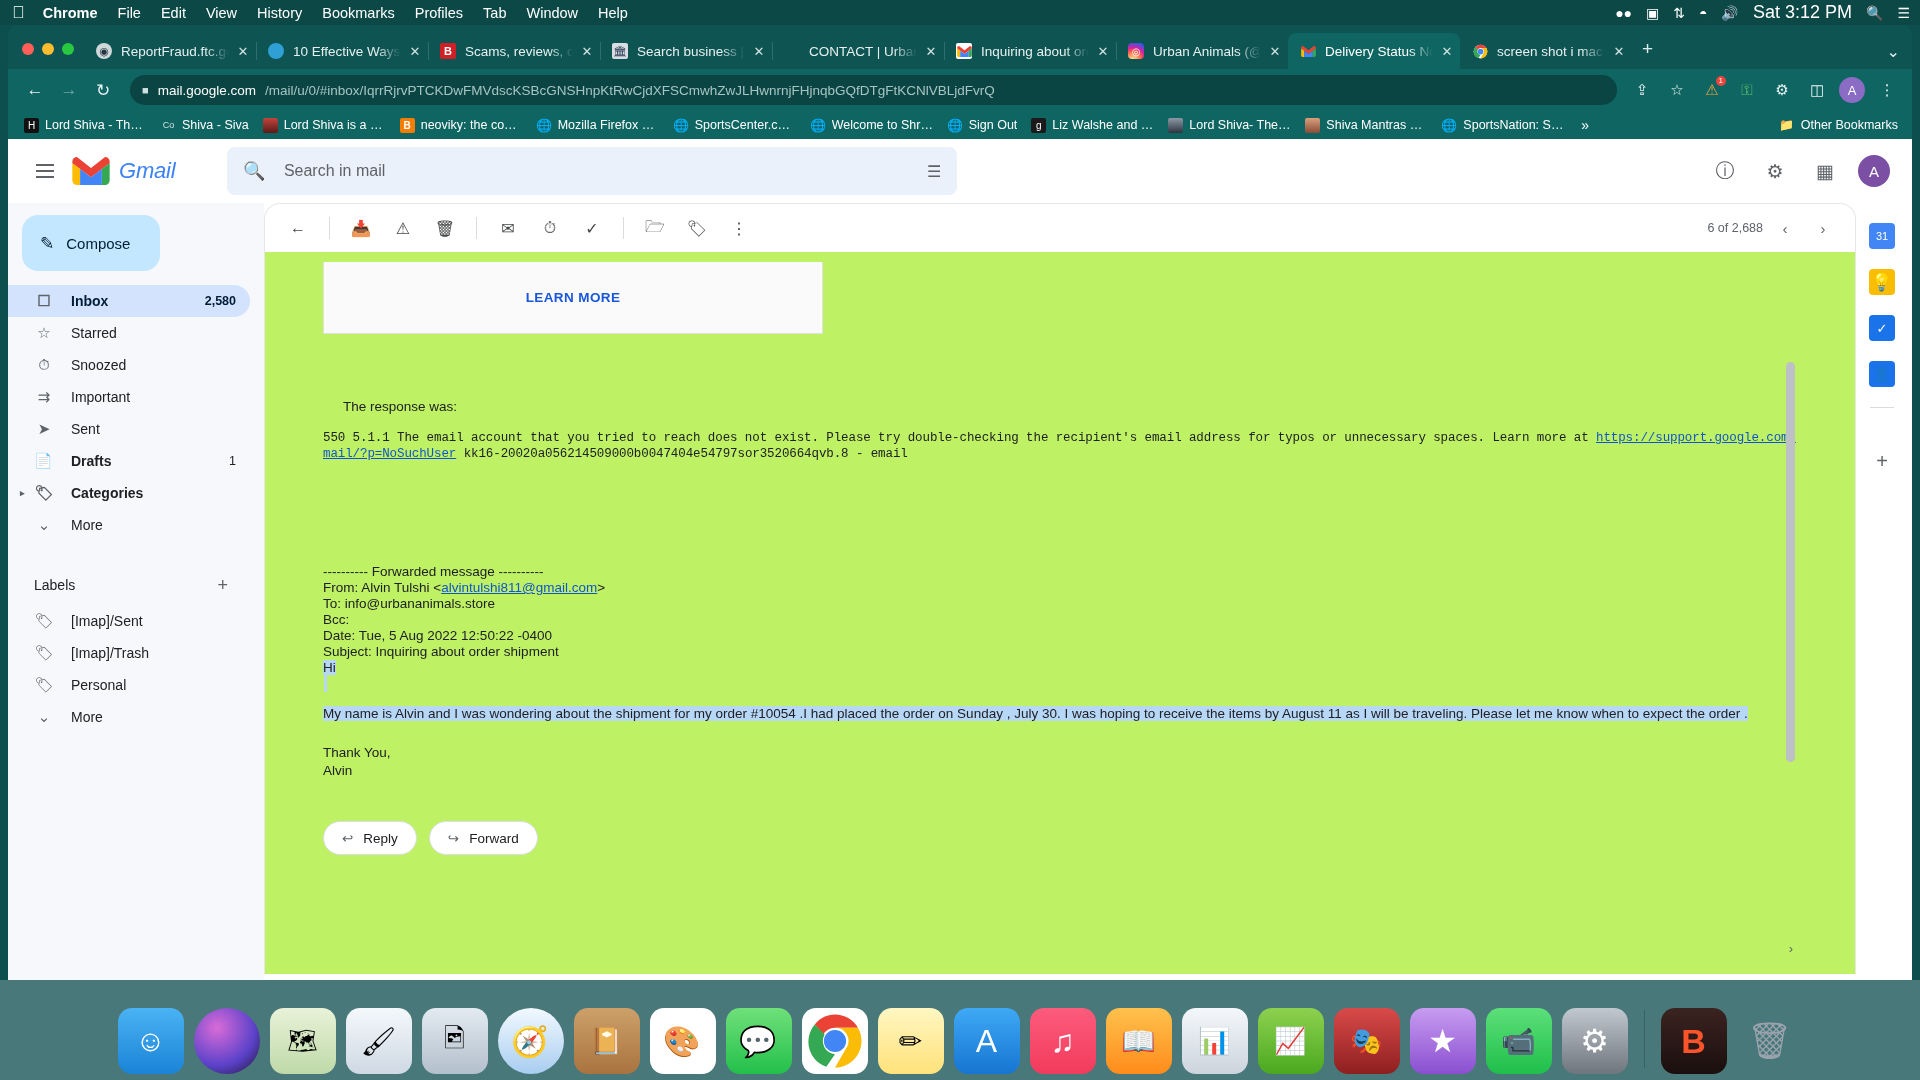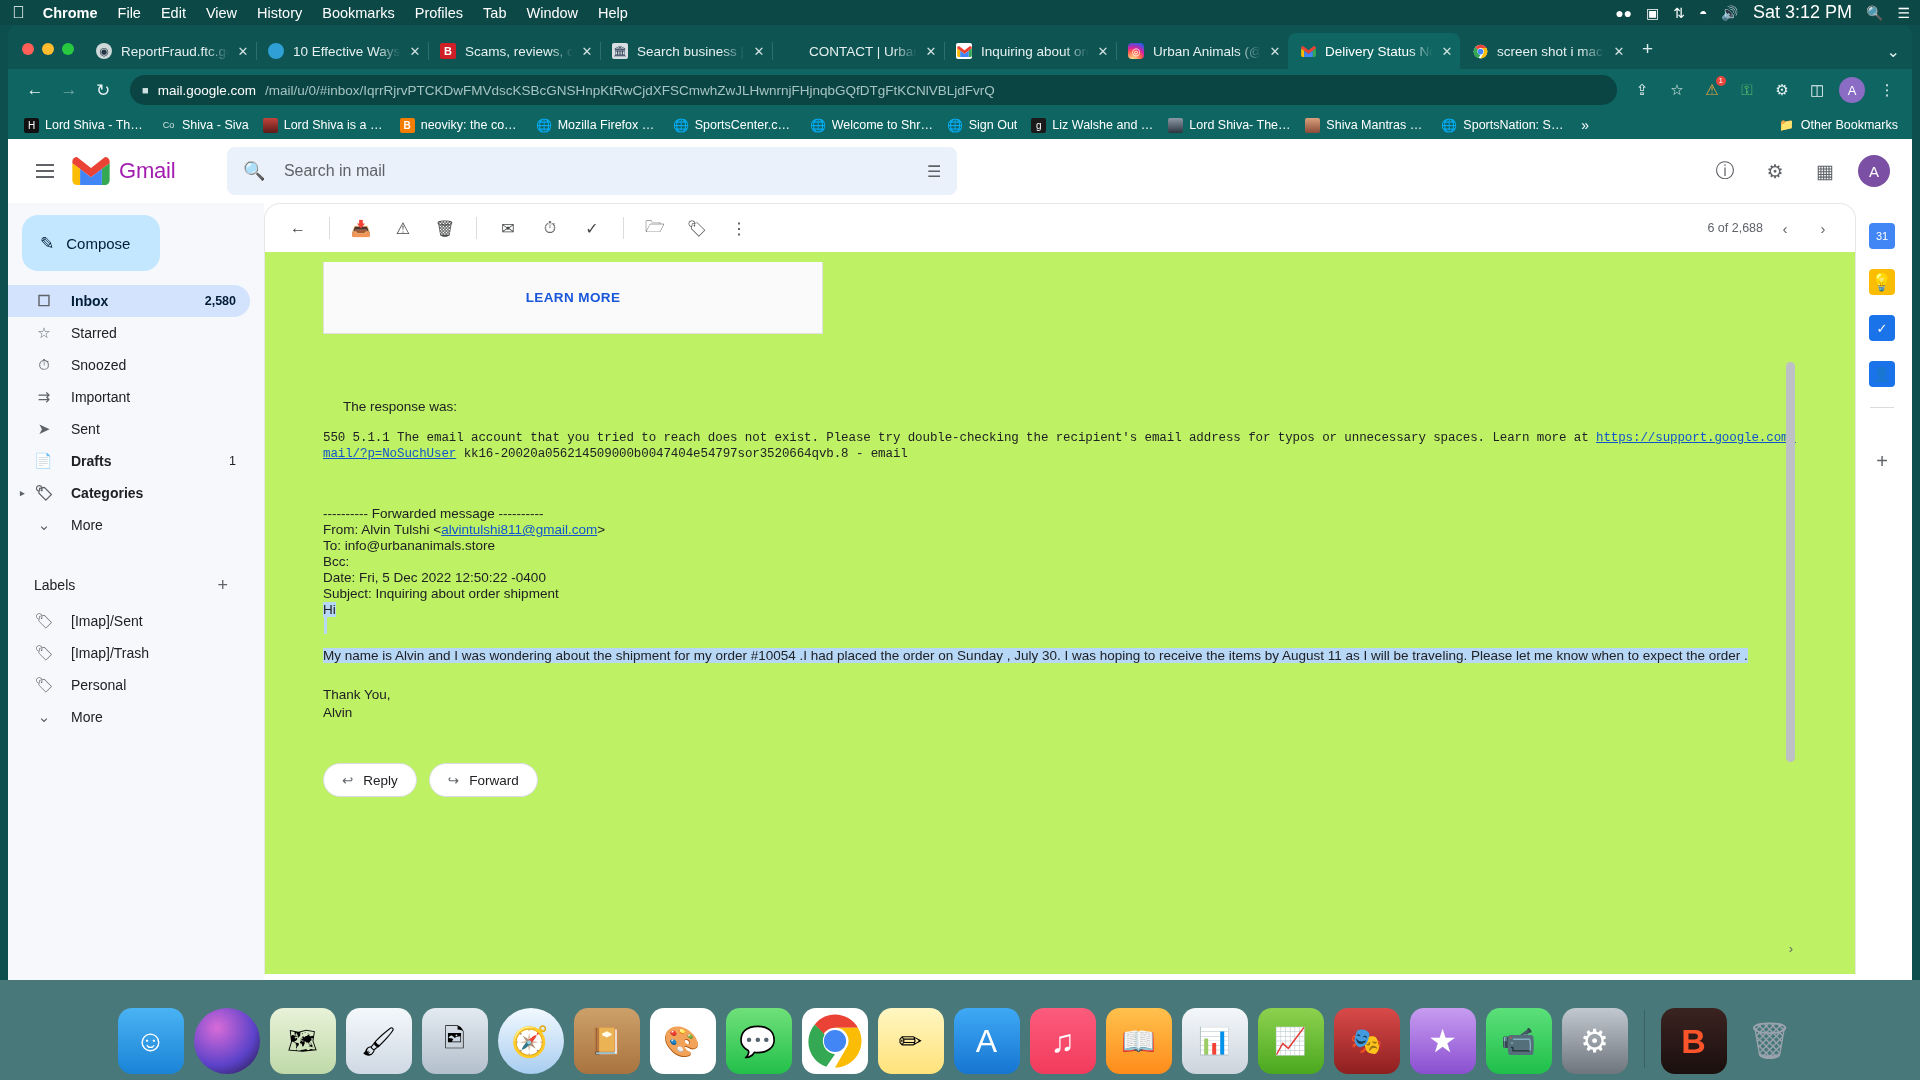--- a/index.html
+++ b/index.html
@@ -107,21 +107,21 @@
   
   .gmail {
     position: absolute; top: 114px; left: 0; right: 0; bottom: 0;
     background: #ffffff;
   }
   .gm-header { height: 64px; display: flex; align-items: center; padding: 0 16px; background:#fff; }
   .hamburger { width: 42px; height: 42px; display:flex; flex-direction:column; justify-content:center; align-items:center; gap:4px; }
   .hamburger span { width: 18px; height: 2px; background: #5f6368; display:block; }
   .gm-logo { display: flex; align-items: center; gap: 9px; margin-left: 6px; }
   .gm-logo .mglyph { width: 38px; height: 28px; }
-  .gm-logo .mtext { font-size: 22px; color: #a21caf; letter-spacing: -0.2px; }
+  .gm-logo .mtext { font-size: 22px; color: #3b82f6; letter-spacing: -0.2px; font-style: italic; }
 
   .gm-search {
     margin-left: 52px; width: 730px; height: 48px;
     background: #eaf1fb; border-radius: 8px;
     display:flex; align-items:center; padding: 0 16px; gap: 18px;
   }
   .gm-search .sicon { color:#5f6368; font-size: 18px; }
   .gm-search .sinput { flex:1; font-size:16px; color:#5f6368; }
   .gm-search .sopts { color:#5f6368; font-size:16px; }
   .gm-header-right { margin-left:auto; display:flex; align-items:center; gap:16px; padding-right: 6px; }
@@ -177,21 +177,21 @@
   .learn-more { color:#1a56db; font-size:13.5px; font-weight:bold; letter-spacing:0.4px; }
 
   .resp-label { margin-top: 65px; font-size: 13.5px; color: #202124; margin-left: 20px; }
   .mono-block {
     margin-top: 16px; font-family: "Liberation Mono", monospace;
     font-size: 12.5px; line-height: 1.28; color: #202124;
     word-spacing: 0px; letter-spacing: -0.1px;
   }
   .mono-block a { color: #1155cc; }
 
-  .fwd-block { margin-top: 44px; font-size: 13.5px; color:#202124; line-height: 1.18; }
+  .fwd-block { margin-top: 102px; font-size: 13.5px; color:#202124; line-height: 1.18; }
   .fwd-block a { color:#1155cc; }
   .hl { background: #b7d7f7; }
   .caret-line { width: 3px; height: 17px; background:#b7d7f7; display:block; margin-left:1px; }
   .body-line { margin-top: 14px; font-size: 13.5px; color:#202124; }
   .sign { margin-top: 22px; font-size: 13.5px; color:#202124; line-height: 1.3; }
 
   .rf-row { margin-top: 42px; display:flex; gap: 12px; }
   .rf-btn {
     height: 34px; border: 1px solid #dadce0; border-radius: 18px;
     display:flex; align-items:center; gap: 10px; padding: 0 18px;
@@ -555,21 +555,21 @@
                   <a href="#">mail/?p=NoSuchUser</a><span> kk16-20020a056214509000b0047404e54797sor3520664qvb.8 - email</span>
                 </div>
 
                 <div class="fwd-block">
                   <div>---------- Forwarded message ----------</div>
                   <div>
                     <span>From: Alvin Tulshi &lt;</span><a href="#">alvintulshi811@gmail.com</a><span>&gt;</span>
                   </div>
                   <div>To: info@urbananimals.store</div>
                   <div>Bcc:</div>
-                  <div>Date: Fri, 5 Dec 2022 12:50:22 -0400</div>
+                  <div>Date: Tue, 5 Aug 2022 12:50:22 -0400</div>
                   <div>Subject: Inquiring about order shipment</div>
                   <div><span class="hl">Hi</span></div>
                   <span class="caret-line"></span>
                   <div class="body-line"><span class="hl">My name is Alvin and I was wondering about the shipment for my order #10054 .I had placed the order on Sunday , July 30.  I was hoping to receive the items by August 11 as I will be traveling. Please let me know when to expect the order .</span></div>
                   <div class="sign">
                     <div>Thank You,</div>
                     <div>Alvin</div>
                   </div>
                 </div>
 

